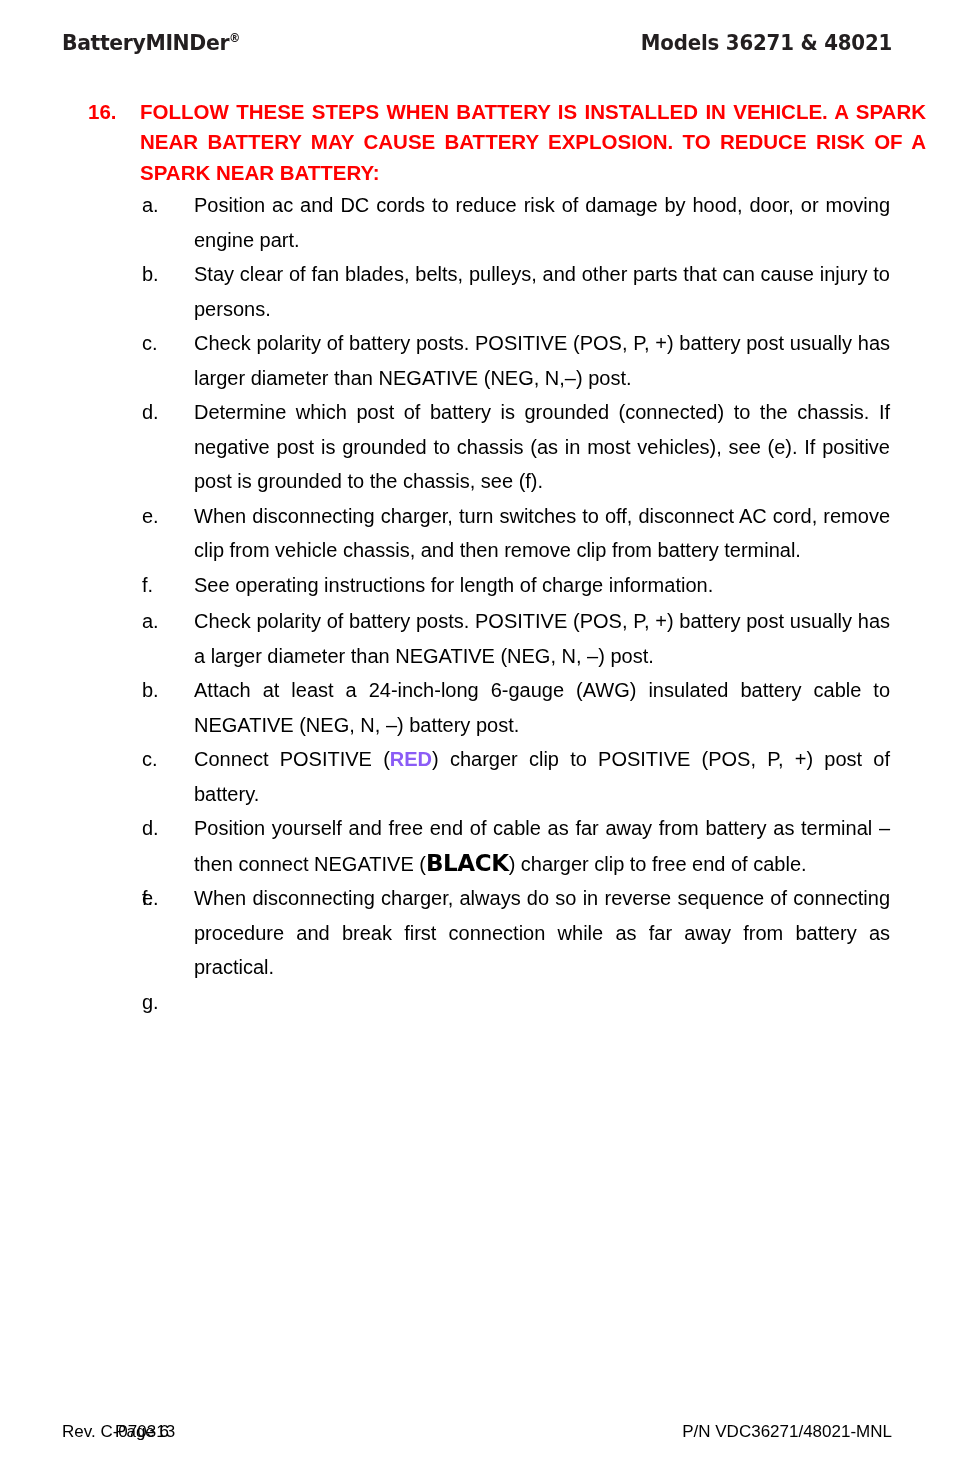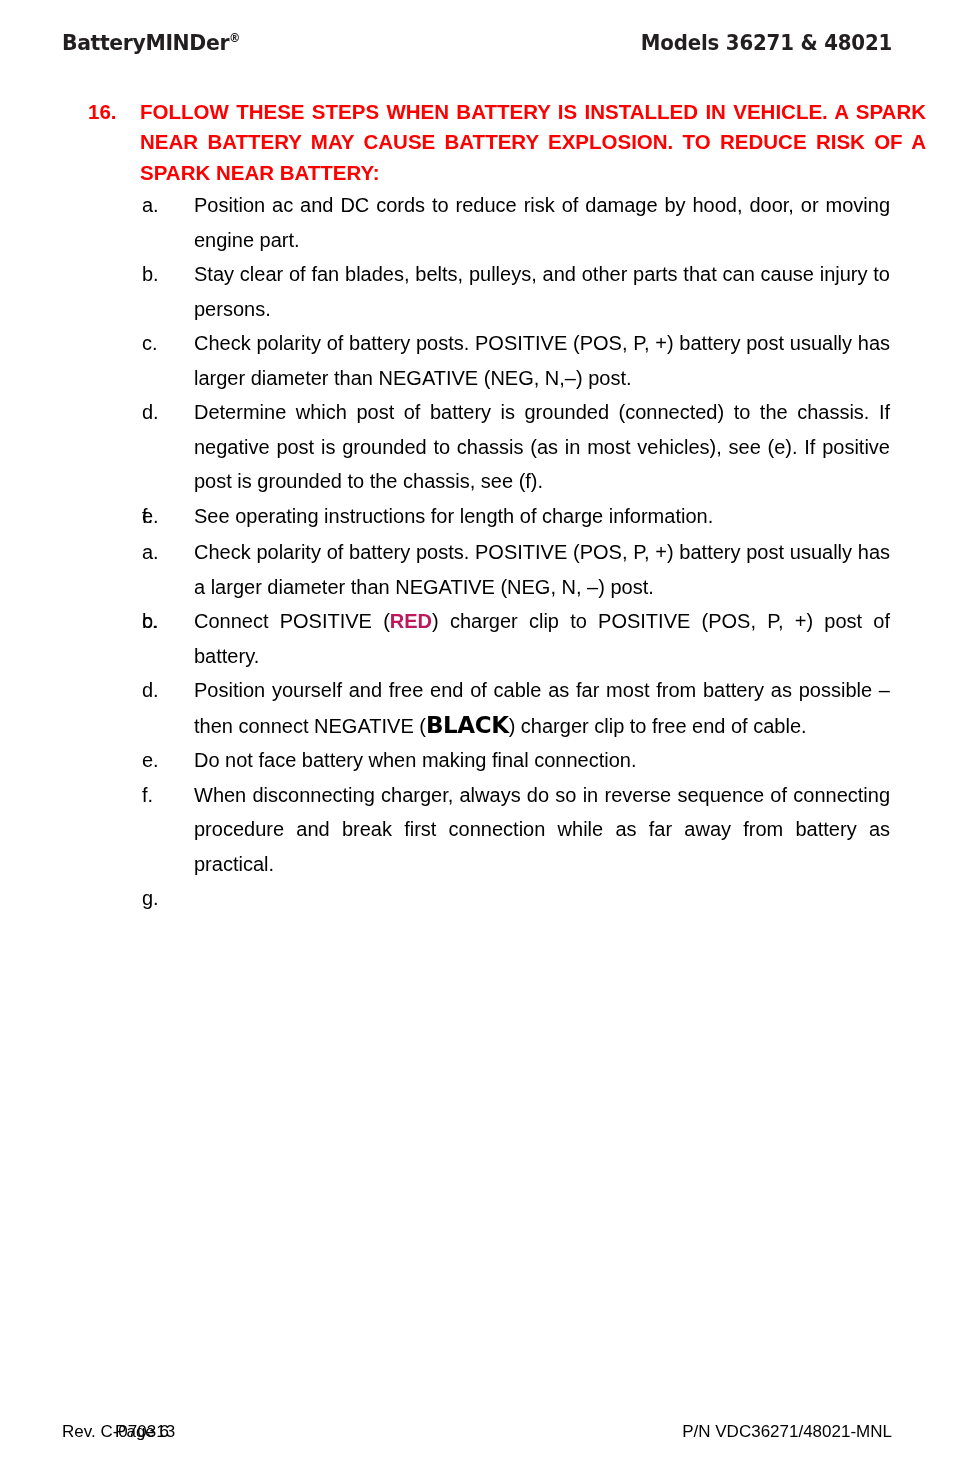--- a/index.html
+++ b/index.html
@@ -125,21 +125,21 @@
     left: 142px;
     top: 0;
     width: 30px;
     text-align: left;
     font-size: 20px;
     line-height: 34.5px;
     color: #000000;
   }
 
   .hl-red {
-    color: #be185d;
+    color: #8b5cf6;
     font-weight: bold;
   }
   .hl-black {
     color: #000000;
     font-weight: bold;
     font-family: "DejaVu Sans", sans-serif;
     font-size: 23px;
     letter-spacing: -0.4px;
   }
 
@@ -176,35 +176,35 @@
       <div class="sec-head">
           <span class="num">16.</span>
           <span class="body-text">FOLLOW THESE STEPS WHEN BATTERY IS INSTALLED IN VEHICLE.  A SPARK NEAR BATTERY MAY CAUSE BATTERY EXPLOSION.  TO REDUCE RISK OF A SPARK NEAR BATTERY:</span>
         </div>
 
       <ul class="sub-list">
         <li class="sub-item"><span class="marker">a.</span><span>Position ac and DC cords to reduce risk of damage by hood, door, or moving engine part.</span></li>
         <li class="sub-item"><span class="marker">b.</span><span>Stay clear of fan blades, belts, pulleys, and other parts that can cause injury to persons.</span></li>
         <li class="sub-item"><span class="marker">c.</span><span>Check polarity of battery posts.  POSITIVE (POS, P, +) battery post usually has larger diameter than NEGATIVE (NEG, N,–) post.</span></li>
         <li class="sub-item"><span class="marker">d.</span><span>Determine which post of battery is grounded (connected) to the chassis.  If negative post is grounded to chassis (as in most vehicles), see (e).  If positive post is grounded to the chassis, see (f).</span></li>
-        <li class="sub-item"><span class="marker">e.</span></li>
+        <li class="sub-item"><span class="marker">e.</span><span>When disconnecting charger, turn switches to off, disconnect AC cord, remove clip from vehicle chassis, and then remove clip from battery terminal.</span></li>
         <li class="sub-item"><span class="marker">f.</span><span>See operating instructions for length of charge information.</span></li>
       </ul>
     </div>
 
     <div class="spacer-16-17"></div>
 
     <div class="section sec-17">
 
       <ul class="sub-list">
         <li class="sub-item"><span class="marker">a.</span><span>Check polarity of battery posts.  POSITIVE (POS, P, +) battery post usually has a larger diameter than NEGATIVE (NEG, N, –) post.</span></li>
-        <li class="sub-item"><span class="marker">b.</span></li>
+        <li class="sub-item"><span class="marker">b.</span><span>Attach at least a 24-inch-long 6-gauge (AWG) insulated battery cable to NEGATIVE (NEG, N, –) battery post.</span></li>
         <li class="sub-item"><span class="marker">c.</span><span>Connect POSITIVE (</span><span class="hl-red">RED</span><span>) charger clip to POSITIVE (POS, P, +) post of battery.</span></li>
-        <li class="sub-item"><span class="marker">d.</span><span>Position yourself and free end of cable as far most from battery as possible – then connect NEGATIVE (</span><span class="hl-black">BLACK</span><span>) charger clip to free end of cable.</span></li>
-        <li class="sub-item"><span class="marker">e.</span><span>Do not face battery when making final connection.</span></li>
+        <li class="sub-item"><span class="marker">d.</span><span>Position yourself and free end of cable as far away from battery as terminal – then connect NEGATIVE (</span><span class="hl-black">BLACK</span><span>) charger clip to free end of cable.</span></li>
+        <li class="sub-item"><span class="marker">e.</span></li>
         <li class="sub-item"><span class="marker">f.</span><span>When disconnecting charger, always do so in reverse sequence of connecting procedure and break first connection while as far away from battery as practical.</span></li>
         <li class="sub-item"><span class="marker">g.</span></li>
       </ul>
     </div>
 
   </div>
 
   <div class="page-footer">
     <span class="foot-left">Rev. C-070313</span>
     <span class="foot-mid">Page 6</span>

